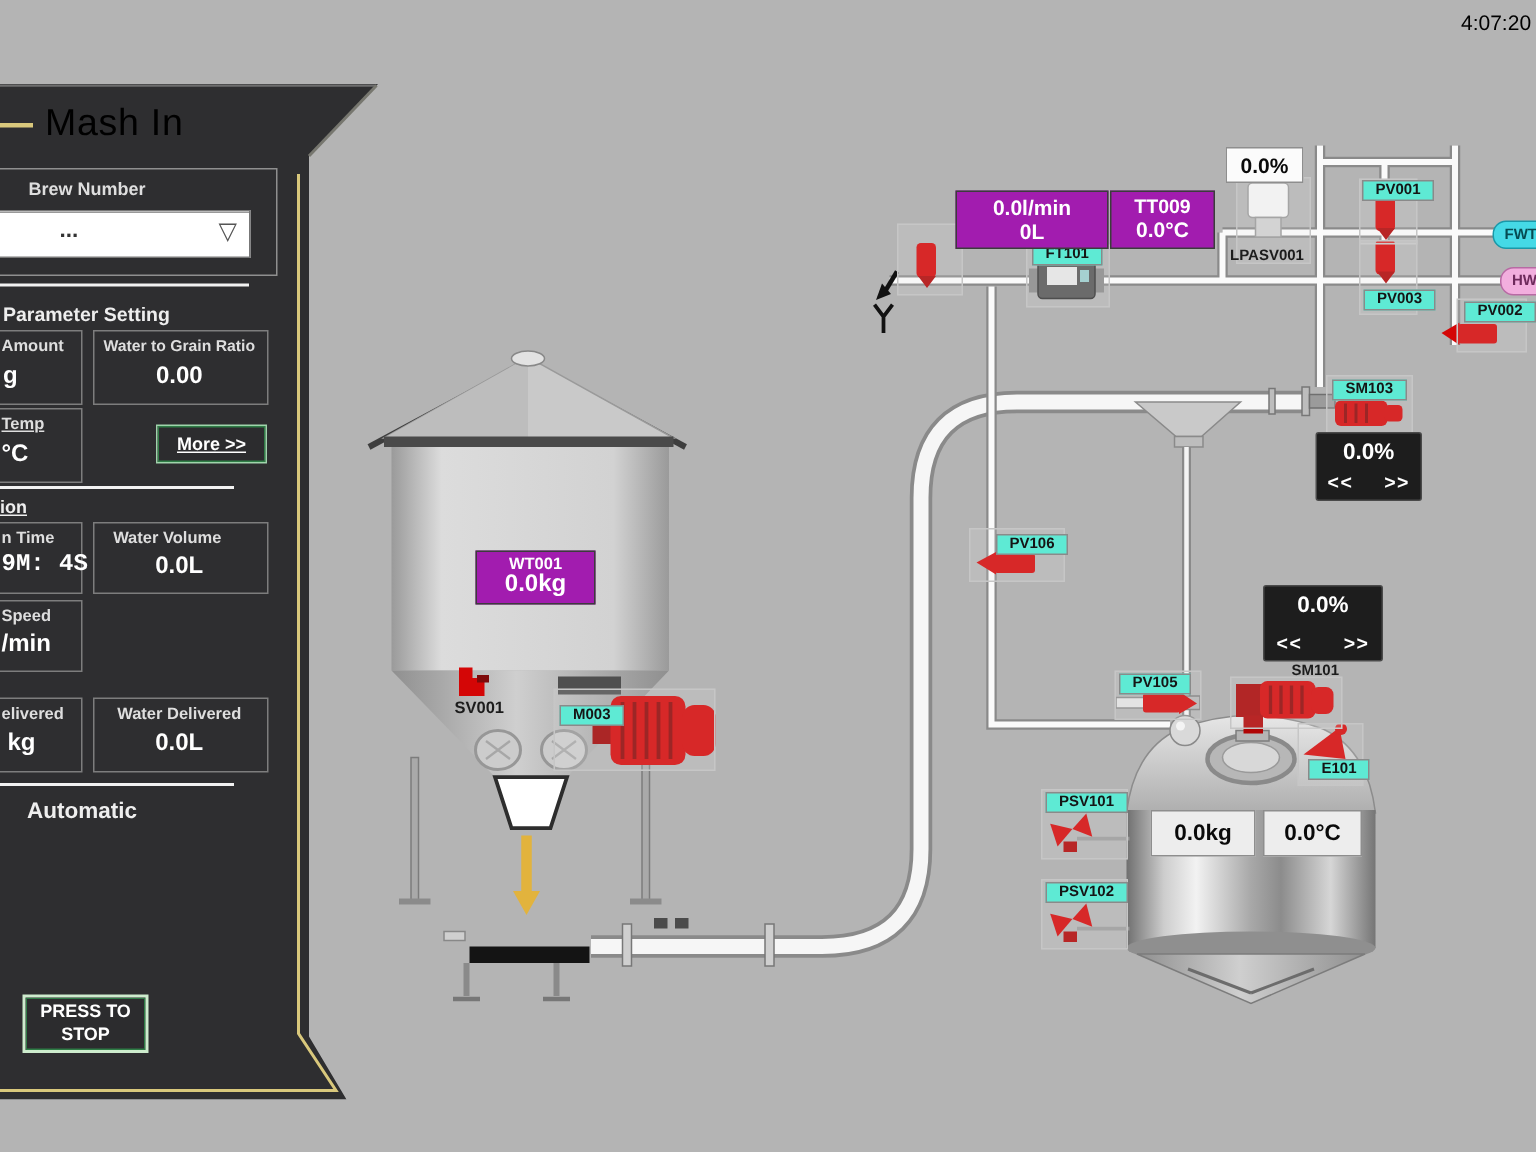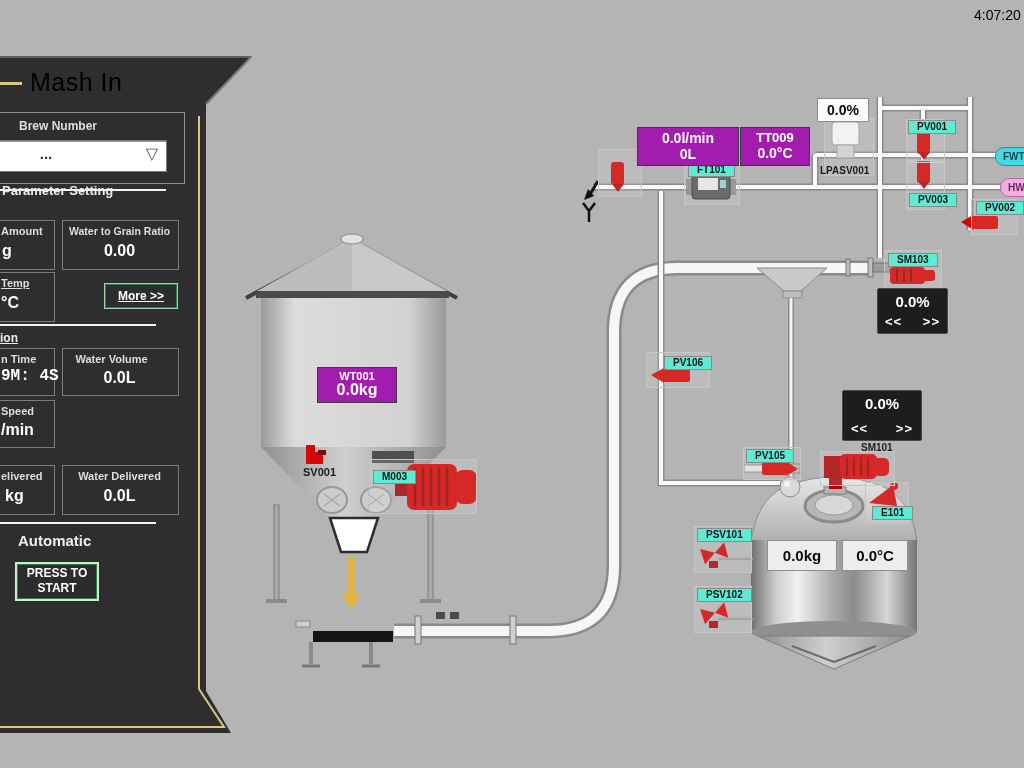--- a/index.html
+++ b/index.html
@@ -328,21 +328,21 @@
   <div class="ptitle" style="left:30px;top:68px;">Mash In</div>
 
   <div class="grpbox" style="left:-67px;top:112px;width:250px;height:70px;"></div>
   <div class="plabel" style="left:-67px;top:119px;width:250px;text-align:center;font-size:12px;">Brew Number</div>
   <div class="ddown" style="left:-75px;top:140px;width:240px;height:30px;">
     <span style="position:absolute;left:0;right:0;top:4px;text-align:center;">...</span>
     <span style="position:absolute;right:8px;top:3px;font-size:16px;color:#555;font-weight:normal;">▽</span>
   </div>
 
   <div class="sep" style="left:0;top:189px;width:166px;"></div>
-  <div class="sechead" style="left:2px;top:183px;">Parameter Setting</div>
+  <div class="sechead" style="left:2px;top:202px;">Parameter Setting</div>
 
   <div class="pbox" style="left:-62px;top:220px;width:115px;height:48px;"></div>
   <div class="plabel" style="left:1px;top:225px;">Amount</div>
   <div class="pvalue" style="left:2px;top:242px;">g</div>
 
   <div class="pbox" style="left:62px;top:220px;width:115px;height:48px;"></div>
   <div class="plabel" style="left:62px;top:225px;width:115px;text-align:center;font-size:10.5px;">Water to Grain Ratio</div>
   <div class="pvalue" style="left:62px;top:242px;width:115px;text-align:center;">0.00</div>
 
   <div class="pbox" style="left:-62px;top:272px;width:115px;height:48px;"></div>
@@ -370,15 +370,15 @@
   <div class="plabel" style="left:1px;top:470px;">elivered</div>
   <div class="pvalue" style="left:5px;top:487px;">kg</div>
 
   <div class="pbox" style="left:62px;top:465px;width:115px;height:48px;"></div>
   <div class="plabel" style="left:62px;top:470px;width:115px;text-align:center;">Water Delivered</div>
   <div class="pvalue" style="left:62px;top:487px;width:115px;text-align:center;">0.0L</div>
 
   <div class="sep" style="left:0;top:522px;width:156px;"></div>
   <div class="sechead" style="left:18px;top:532px;font-size:15px;">Automatic</div>
 
-  <div class="pressbtn" style="left:15px;top:562px;">PRESS TO START</div>
+  <div class="pressbtn" style="left:15px;top:663px;">PRESS TO STOP</div>
 
 </div>
 
 </body></html>

